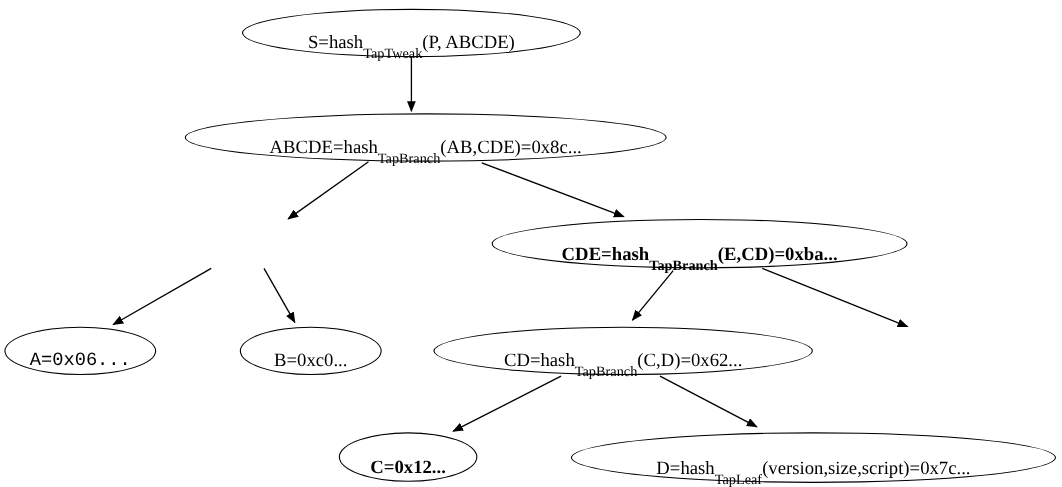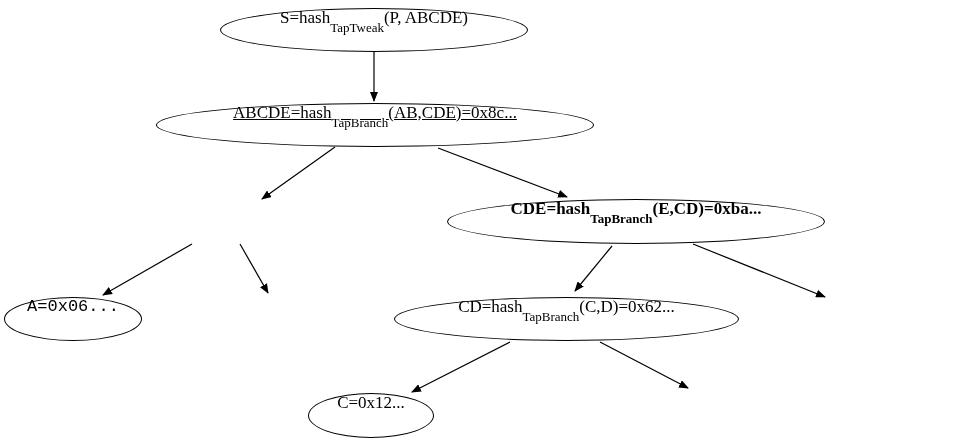--- a/index.html
+++ b/index.html
@@ -24,21 +24,21 @@
     width: 965px; height: 443px;
     pointer-events: none;
   }
   .node {
     position: absolute;
     box-sizing: border-box;
     border: 1px solid #000000;
     border-radius: 50%;
     background: #ffffff;
     display: flex;
-    align-items: flex-start;
+    align-items: flex-end;
     justify-content: center;
     font-size: 17px;
     line-height: 1;
     white-space: nowrap;
   }
   .node .sub {
     font-size: 13px;
     vertical-align: -5px;
     position: relative;
     top: 4px;
@@ -63,37 +63,43 @@
     <line x1="612" y1="246" x2="575" y2="291" stroke="#000000" stroke-width="1.2" marker-end="url(#arrow)"></line>
     <line x1="693" y1="244" x2="825" y2="297" stroke="#000000" stroke-width="1.2" marker-end="url(#arrow)"></line>
     <line x1="510" y1="342" x2="412" y2="392" stroke="#000000" stroke-width="1.2" marker-end="url(#arrow)"></line>
     <line x1="600" y1="342" x2="688" y2="388" stroke="#000000" stroke-width="1.2" marker-end="url(#arrow)"></line>
   </svg>
 
   <div class="node" style="left:220px; top:8px; width:308px; height:44px;">
     <span><span>S=hash</span><span class="sub">TapTweak</span><span>(P, ABCDE)</span></span>
   </div>
 
-  <div class="node" style="left:156px; top:103px; width:438px; height:44px;text-decoration:underline;">
+  <div class="node" style="left:168px; top:103px; width:438px; height:44px;">
     <span><span>ABCDE=hash</span><span class="sub">TapBranch</span><span>(AB,CDE)=0x8c...</span></span>
   </div>
 
 
   <div class="node" style="left:447px; top:199px; width:378px; height:45px;font-weight:bold;">
     <span><span>CDE=hash</span><span class="sub">TapBranch</span><span>(E,CD)=0xba...</span></span>
   </div>
 
   <div class="node" style="left:4px; top:297px; width:138px; height:44px;font-family:Liberation Mono, monospace;">
     <span><span>A=0x06...</span><span class="sub"></span><span></span></span>
   </div>
 
+  <div class="node" style="left:218px; top:297px; width:129px; height:44px;">
+    <span><span>B=0xc0...</span><span class="sub"></span><span></span></span>
+  </div>
 
   <div class="node" style="left:394px; top:297px; width:345px; height:44px;">
     <span><span>CD=hash</span><span class="sub">TapBranch</span><span>(C,D)=0x62...</span></span>
   </div>
 
 
-  <div class="node" style="left:308px; top:393px; width:126px; height:45px;">
+  <div class="node" style="left:308px; top:393px; width:126px; height:45px;font-weight:bold;">
     <span><span>C=0x12...</span><span class="sub"></span><span></span></span>
   </div>
 
+  <div class="node" style="left:519px; top:393px; width:441px; height:46px;">
+    <span><span>D=hash</span><span class="sub">TapLeaf</span><span>(version,size,script)=0x7c...</span></span>
+  </div>
 
 </div>
 
 </body></html>

